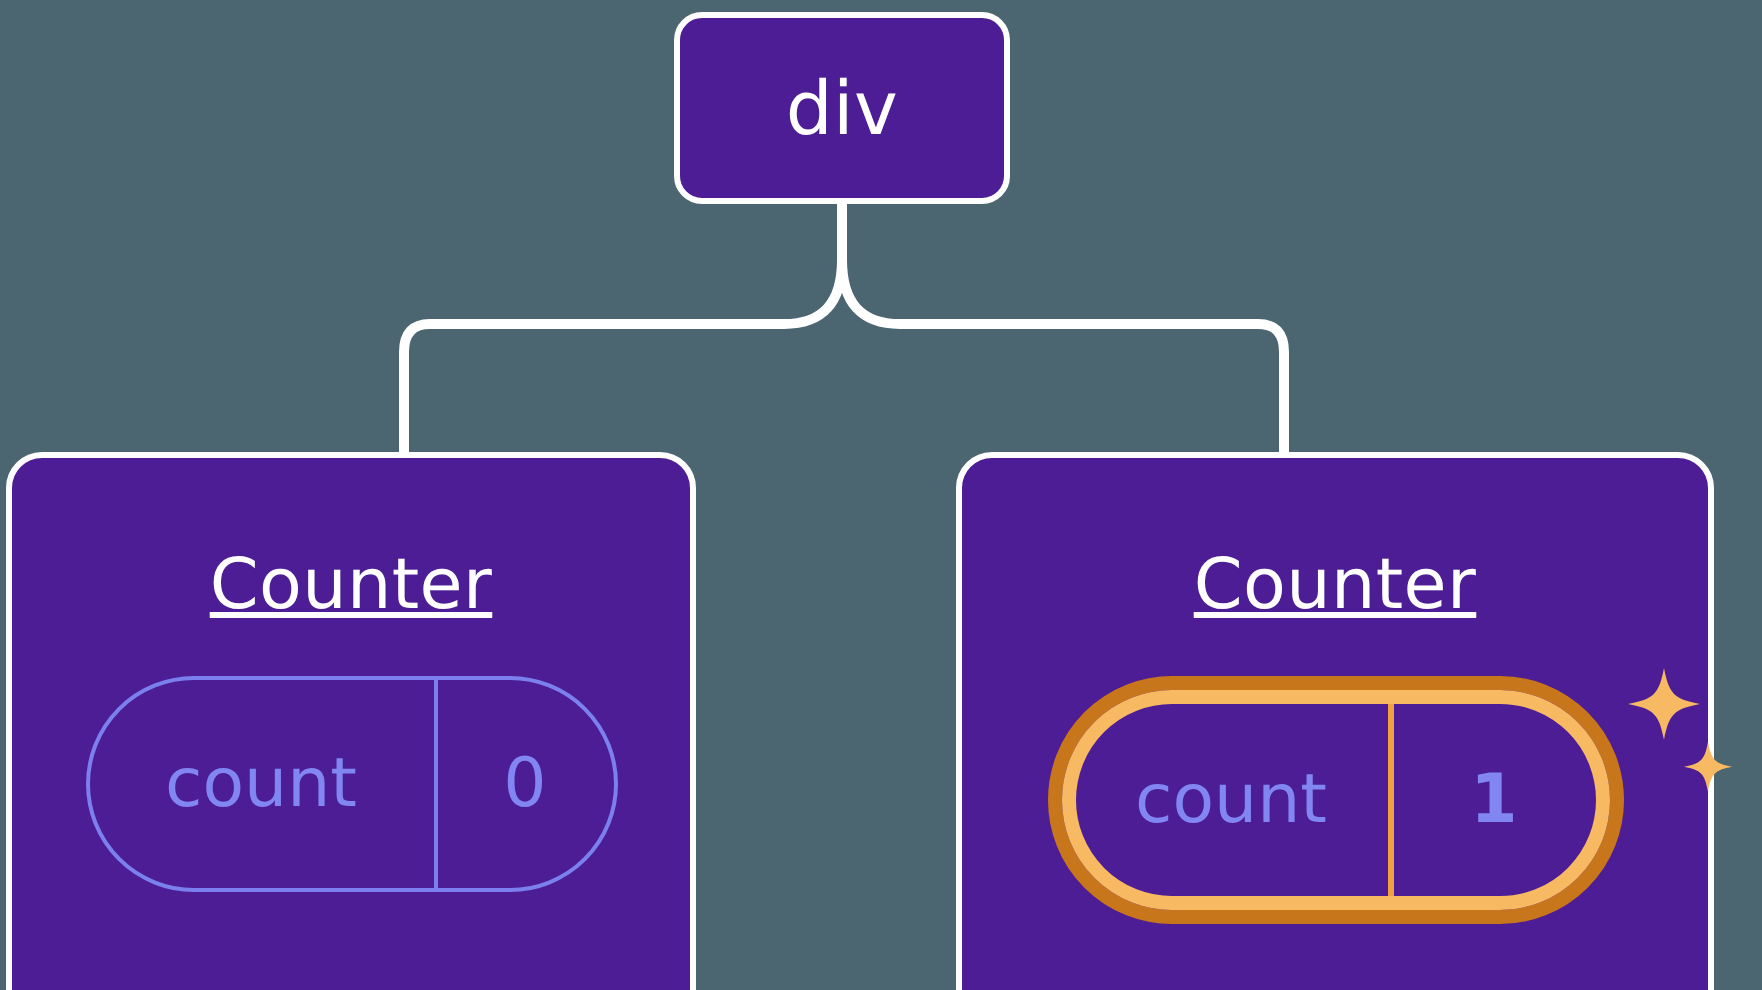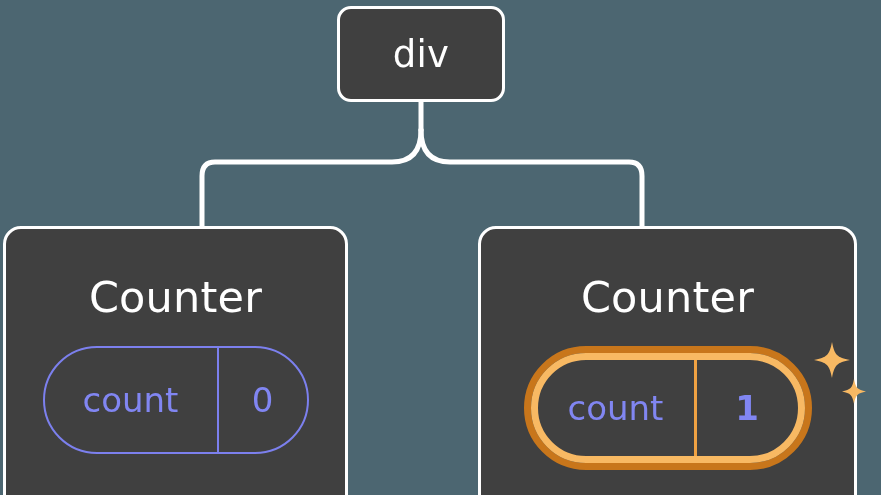--- a/index.html
+++ b/index.html
@@ -25,21 +25,21 @@
     left: 0;
     top: 0;
     width: 881px;
     height: 495px;
     pointer-events: none;
   }
 
   
   .node {
     position: absolute;
-    background: #404040;
+    background: #4c1d95;
     border: 3px solid #ffffff;
     border-radius: 18px;
     box-sizing: border-box;
   }
 
   
   #root-node {
     left: 337px;
     top: 6px;
     width: 168px;
@@ -69,24 +69,25 @@
     height: 290px;
   }
   #card-right {
     left: 478px;
     top: 226px;
     width: 379px;
     height: 290px;
   }
   .card-title {
     color: #ffffff;
-    font-size: 43px;
+    font-size: 35px;
     line-height: 1;
     margin-top: 47px;
     letter-spacing: 0.2px;
+    text-decoration: underline;
   }
 
   
   .pill-wrap {
     position: relative;
     margin-top: 27px;
     text-align: right;
   }
   .pill {
     display: flex;

